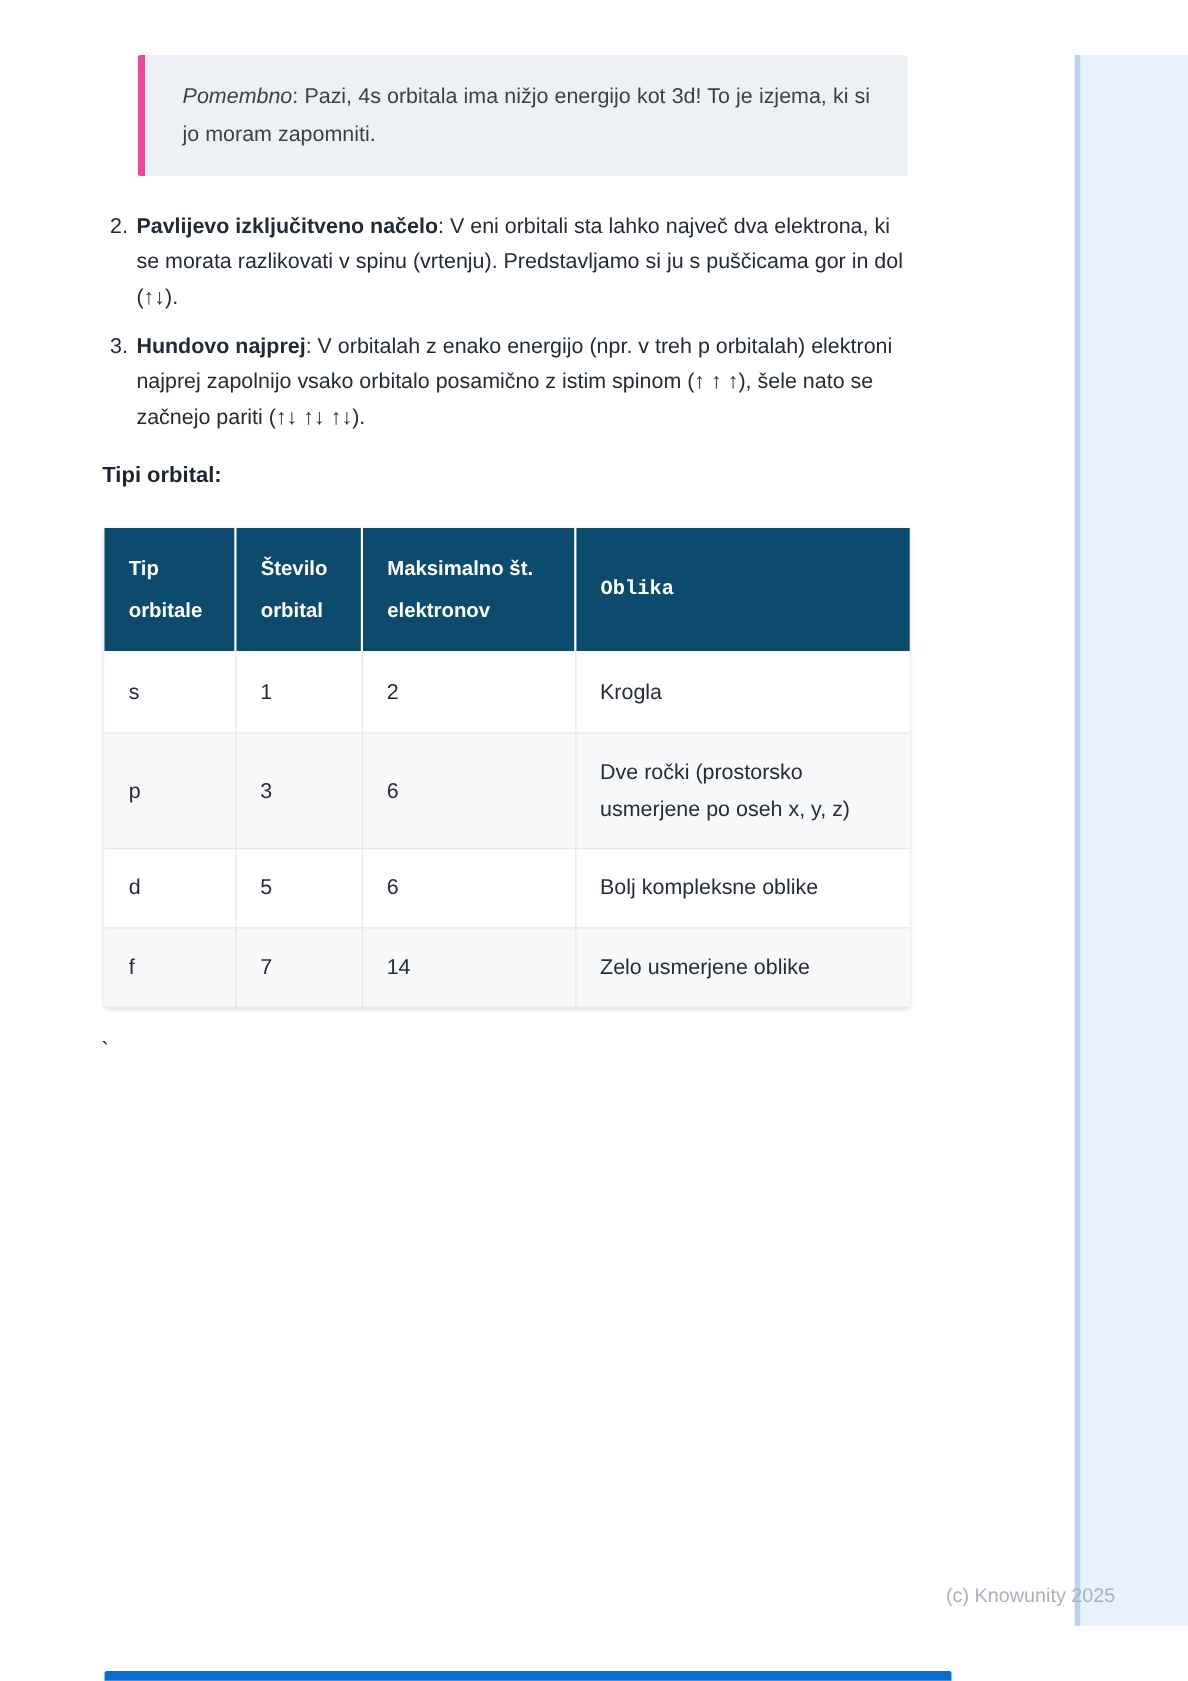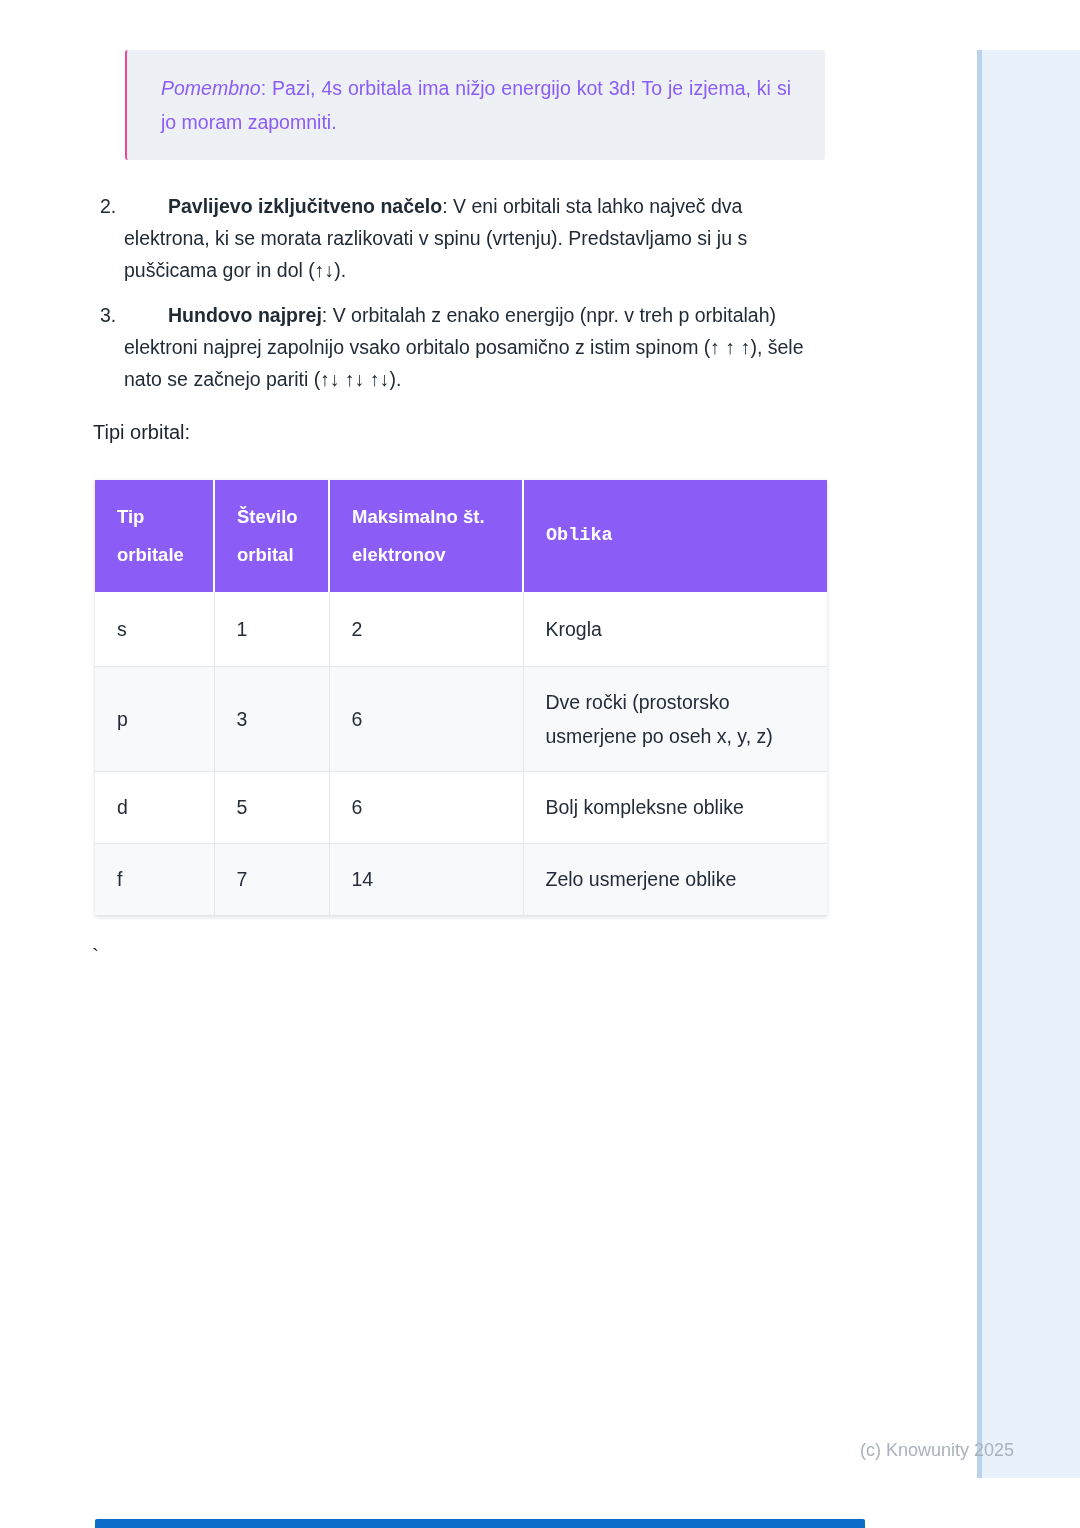--- a/index.html
+++ b/index.html
@@ -20,52 +20,52 @@
     background: #e9f2fc;
     border-left: 5px solid #b9d3ec;
   }
 
   
   .callout {
     position: absolute;
     left: 125px; top: 50px;
     width: 700px; min-height: 107px;
     background: #edf0f5;
-    border-left: 2px solid #ec4899;
+    border-left: 7px solid #ec4899;
     border-radius: 3px;
     padding: 21px 34px 21px 34px;
     font-size: 19.5px;
     line-height: 34px;
     text-align: justify;
-    color: #8b5cf6;
+    color: #404040;
   }
   .callout .lead { font-style: italic; }
 
   
   .num-list {
     position: absolute;
     left: 100px; top: 190px;
     width: 730px;
   }
   .num-item {
     display: flex;
     margin-bottom: 13px;
     font-size: 19.5px;
     line-height: 32px;
   }
   .num-item .marker { width: 24px; flex: 0 0 24px; }
   .num-item .body { flex: 1; }
-  .num-item .title { font-weight: bold; margin-left: 44px; }
+  .num-item .title { font-weight: bold; }
 
   
   .section-heading {
     position: absolute;
     left: 93px; top: 421px;
     font-size: 20px;
-    font-weight: normal;
+    font-weight: bold;
     color: #1c2430;
     text-align: center;
   }
 
   
   .orbital-table-wrap {
     position: absolute;
     left: 95px; top: 480px;
     width: 732px;
     box-shadow: 0 1px 4px rgba(40,60,90,0.18);
@@ -74,21 +74,21 @@
   table.orbital {
     width: 732px;
     border-collapse: collapse;
     table-layout: fixed;
   }
   table.orbital col.c1 { width: 119px; }
   table.orbital col.c2 { width: 115px; }
   table.orbital col.c3 { width: 194px; }
   table.orbital col.c4 { width: 304px; }
   table.orbital th {
-    background: #8b5cf6;
+    background: #0c4a6e;
     color: #ffffff;
     font-size: 18.5px;
     font-weight: bold;
     text-align: left;
     vertical-align: middle;
     height: 112px;
     padding: 14px 16px 14px 22px;
     line-height: 38px;
     border-right: 2px solid #ffffff;
   }

